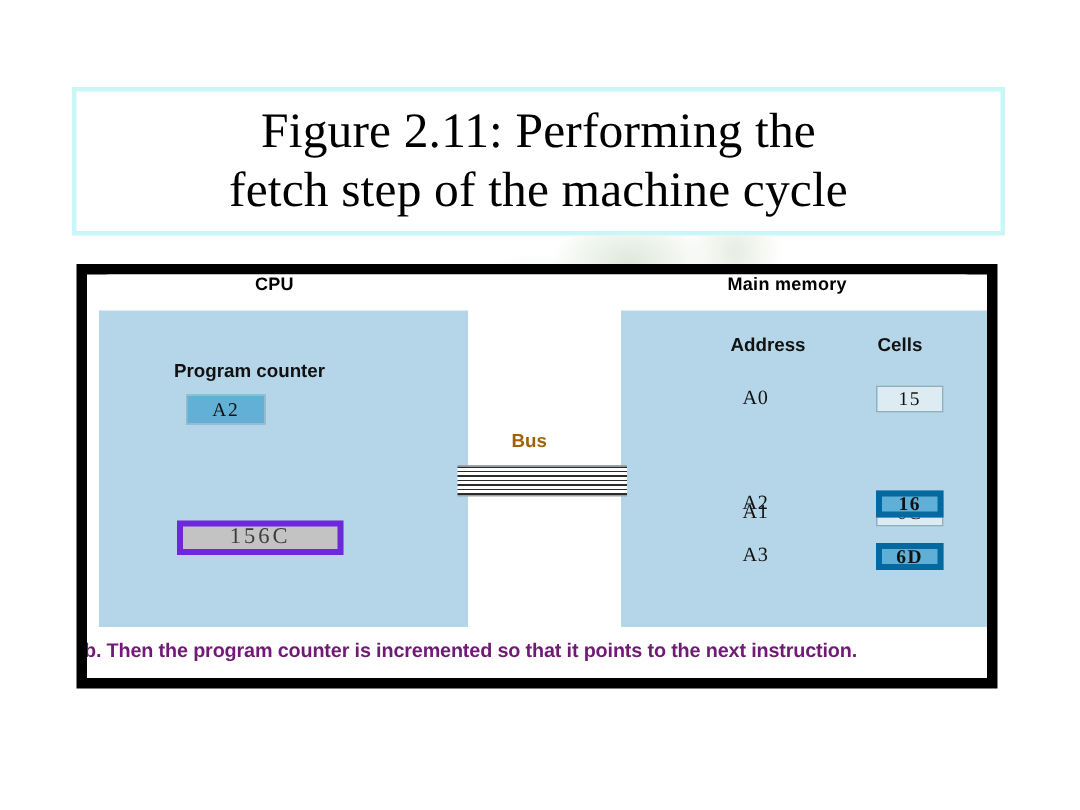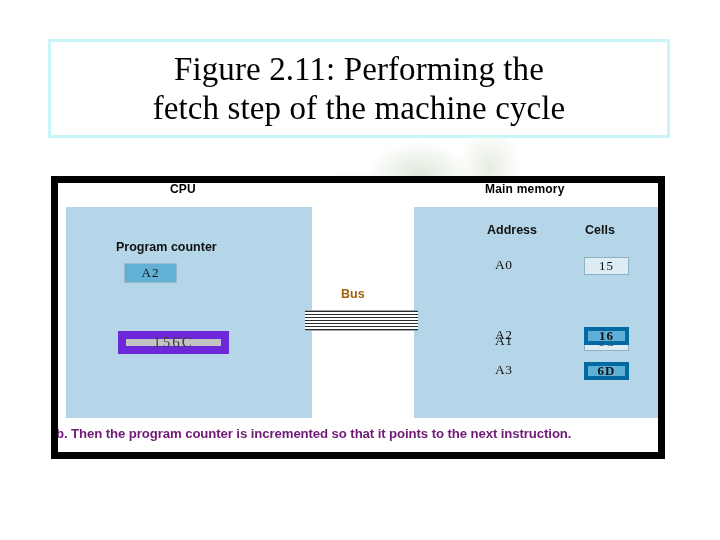--- a/index.html
+++ b/index.html
@@ -28,21 +28,21 @@
       radial-gradient(ellipse 44px 58px at 73% 40%, rgba(208,220,198,0.50) 0%, rgba(255,255,255,0) 72%),
       radial-gradient(ellipse 56px 34px at 22% 62%, rgba(214,222,226,0.45) 0%, rgba(255,255,255,0) 76%);
     pointer-events: none;
     z-index: 0;
   }
 
   
   #title-box {
     position: absolute;
     left: 48px;
-    top: 39px;
+    top: 58px;
     width: 622px;
     height: 99px;
     box-sizing: border-box;
     border: 3px solid #c9f7f7;
     background: #ffffff;
     z-index: 2;
     display: flex;
     align-items: center;
     justify-content: center;
   }
@@ -142,25 +142,25 @@
     left: 51px;
     top: 140px;
     font-size: 12.5px;
     font-weight: bold;
     color: #111111;
     white-space: nowrap;
   }
   #ir-value-box {
     position: absolute;
     left: 60px;
-    top: 148px;
+    top: 164px;
     width: 111px;
     height: 23px;
     background: #c3c3c3;
-    border: 8px solid #6d28d9;
+    border: 4px solid #6d28d9;
     box-sizing: border-box;
     display: flex;
     align-items: center;
     justify-content: center;
   }
   #ir-value-box span {
     font-family: "Liberation Serif", serif;
     font-size: 15px;
     color: #3d3d3d;
     letter-spacing: 2px;

